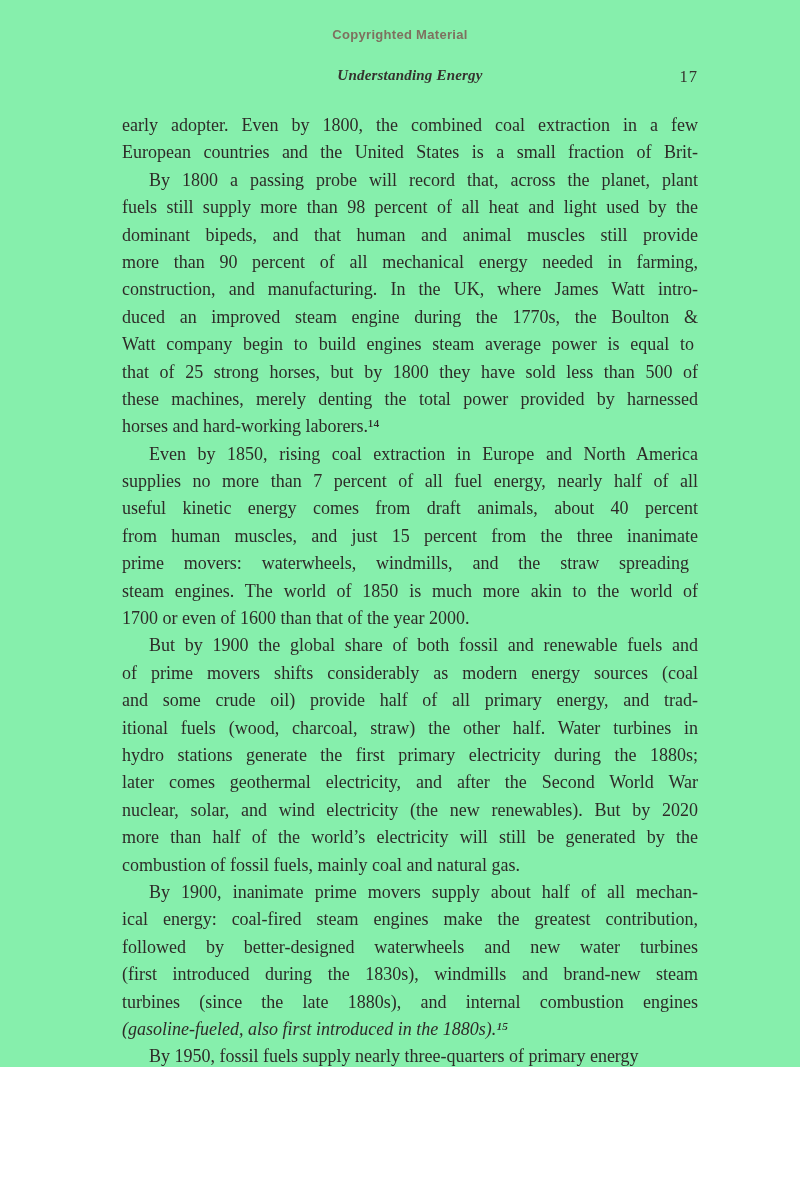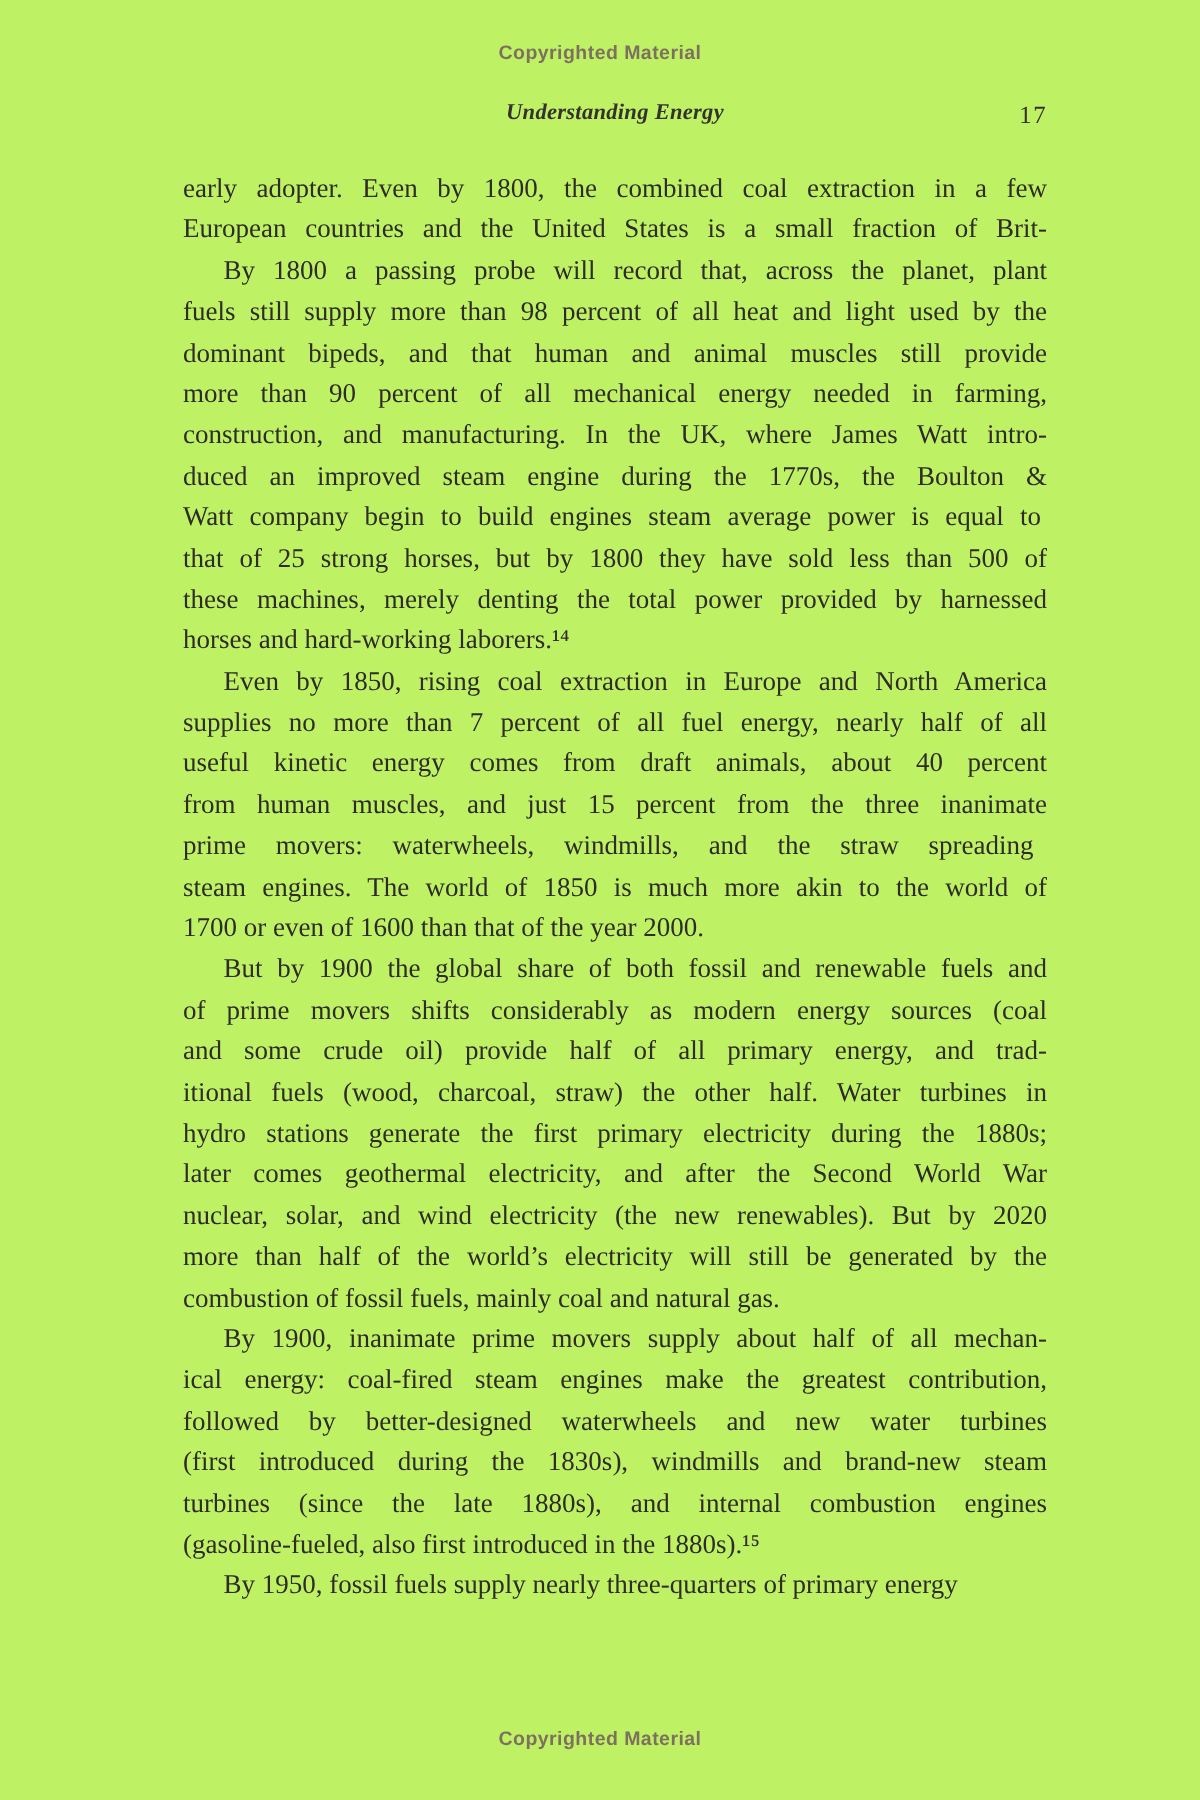--- a/index.html
+++ b/index.html
@@ -3,22 +3,22 @@
 <meta charset="utf-8">
 <style>
   html, body {
     margin: 0;
     padding: 0;
     background: #ffffff;
   }
   .page {
     position: relative;
     width: 800px;
-    height: 1200px;
-    background: #bef264;
+    height: 1067px;
+    background: #86efac;
     overflow: hidden;
     font-family: "Liberation Serif", "DejaVu Serif", serif;
   }
   .watermark {
     position: absolute;
     left: 0;
     width: 100%;
     text-align: center;
     font-family: "Liberation Sans", sans-serif;
     font-weight: bold;
@@ -117,21 +117,21 @@
         <div class="line" style="word-spacing: 7.21094px;"><span class="t">nuclear, solar, and wind electricity (the new renewables). But by 2020</span></div>
         <div class="line" style="word-spacing: 6.76302px;"><span class="t">more than half of the world’s electricity will still be generated by the</span></div>
         <div class="line last" style="word-spacing: 0px;"><span class="t">combustion of fossil fuels, mainly coal and natural gas.</span></div>
       </div>
       <div class="paragraph">
         <div class="line indent" style="word-spacing: 6.56094px;"><span class="t">By 1900, inanimate prime movers supply about half of all mechan-</span></div>
         <div class="line" style="word-spacing: 10.502px;"><span class="t">ical energy: coal-fired steam engines make the greatest contribution,</span></div>
         <div class="line" style="word-spacing: 15.4308px;"><span class="t">followed by better-designed waterwheels and new water turbines</span></div>
         <div class="line" style="word-spacing: 11.0742px;"><span class="t">(first introduced during the 1830s), windmills and brand-new steam</span></div>
         <div class="line" style="word-spacing: 14.7012px;"><span class="t">turbines (since the late 1880s), and internal combustion engines</span></div>
-        <div class="line last" style="word-spacing: 0px;"><span class="t">(gasoline-fueled, also first introduced in the 1880s).¹⁵</span></div>
+        <div class="line last" style="word-spacing: 0px; font-style: italic;"><span class="t">(gasoline-fueled, also first introduced in the 1880s).¹⁵</span></div>
       </div>
       <div class="paragraph">
         <div class="line last indent" style="word-spacing: 0px;"><span class="t">By 1950, fossil fuels supply nearly three-quarters of primary energy</span></div>
       </div>
     </div>
 
   <div class="watermark bottom">Copyrighted Material</div>
 
 </div>
 

